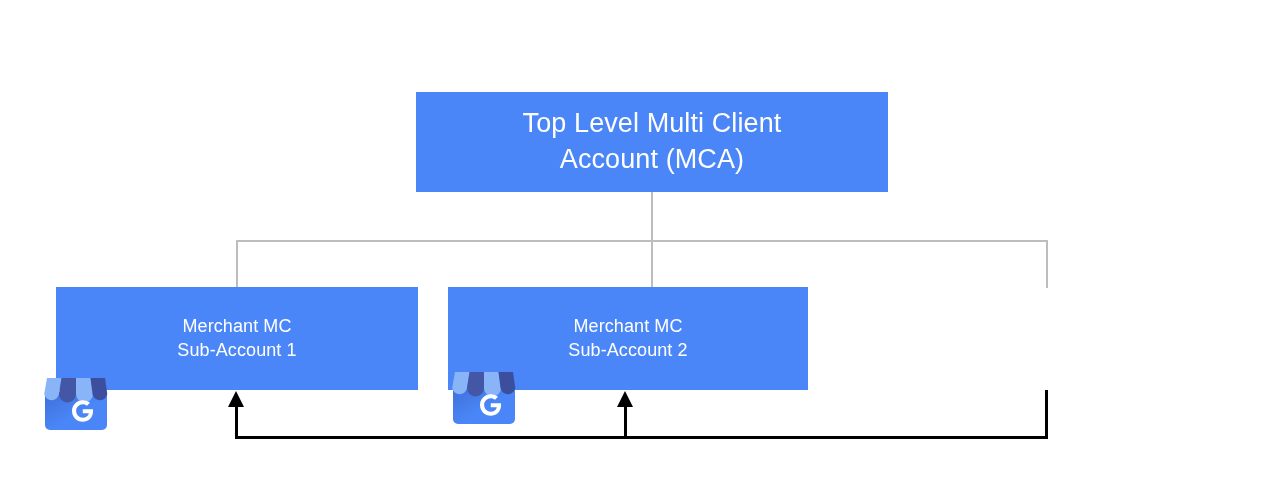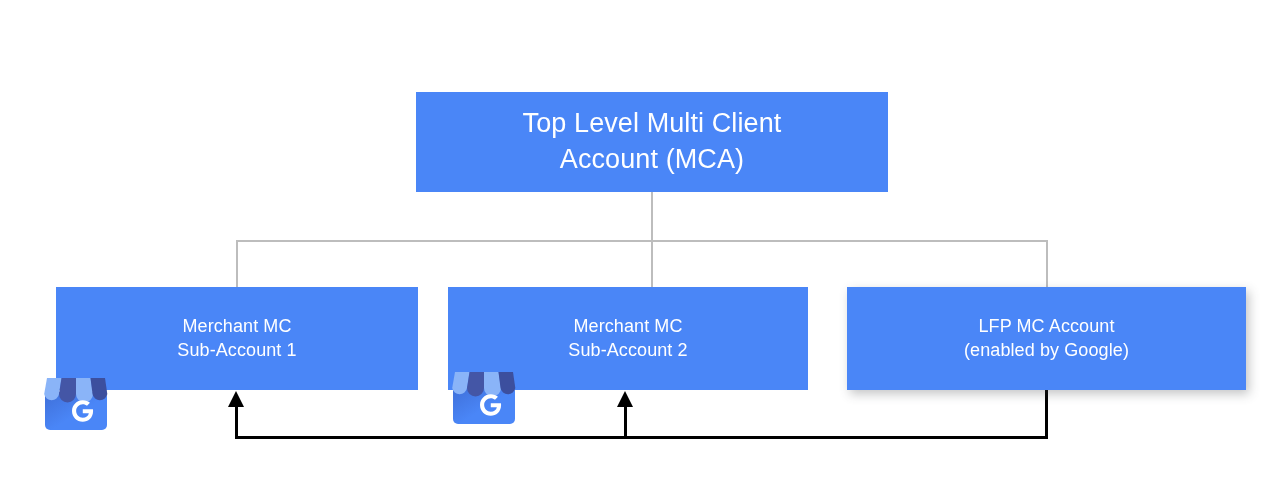--- a/index.html
+++ b/index.html
@@ -127,22 +127,20 @@
 
   <div class="node" id="node-top">Top Level Multi Client
 Account (MCA)</div>
 
   <div class="node" id="node-sub1">Merchant MC
 Sub-Account 1</div>
 
   <div class="node" id="node-sub2">Merchant MC
 Sub-Account 2</div>
 
-  <div class="node" id="node-lfp">LFP MC Account
-(enabled by Google)</div>
 
   <div class="gbp-icon" id="gbp-icon-1">
     <svg viewBox="0 0 72 72" width="72" height="72" xmlns="http://www.w3.org/2000/svg">
       <defs>
         <linearGradient id="shade1" x1="0" y1="0" x2="1" y2="1">
           <stop offset="0%" stop-color="#3f6fd8"></stop>
           <stop offset="55%" stop-color="#4a86f7"></stop>
           <stop offset="100%" stop-color="#4a86f7"></stop>
         </linearGradient>
       </defs>

